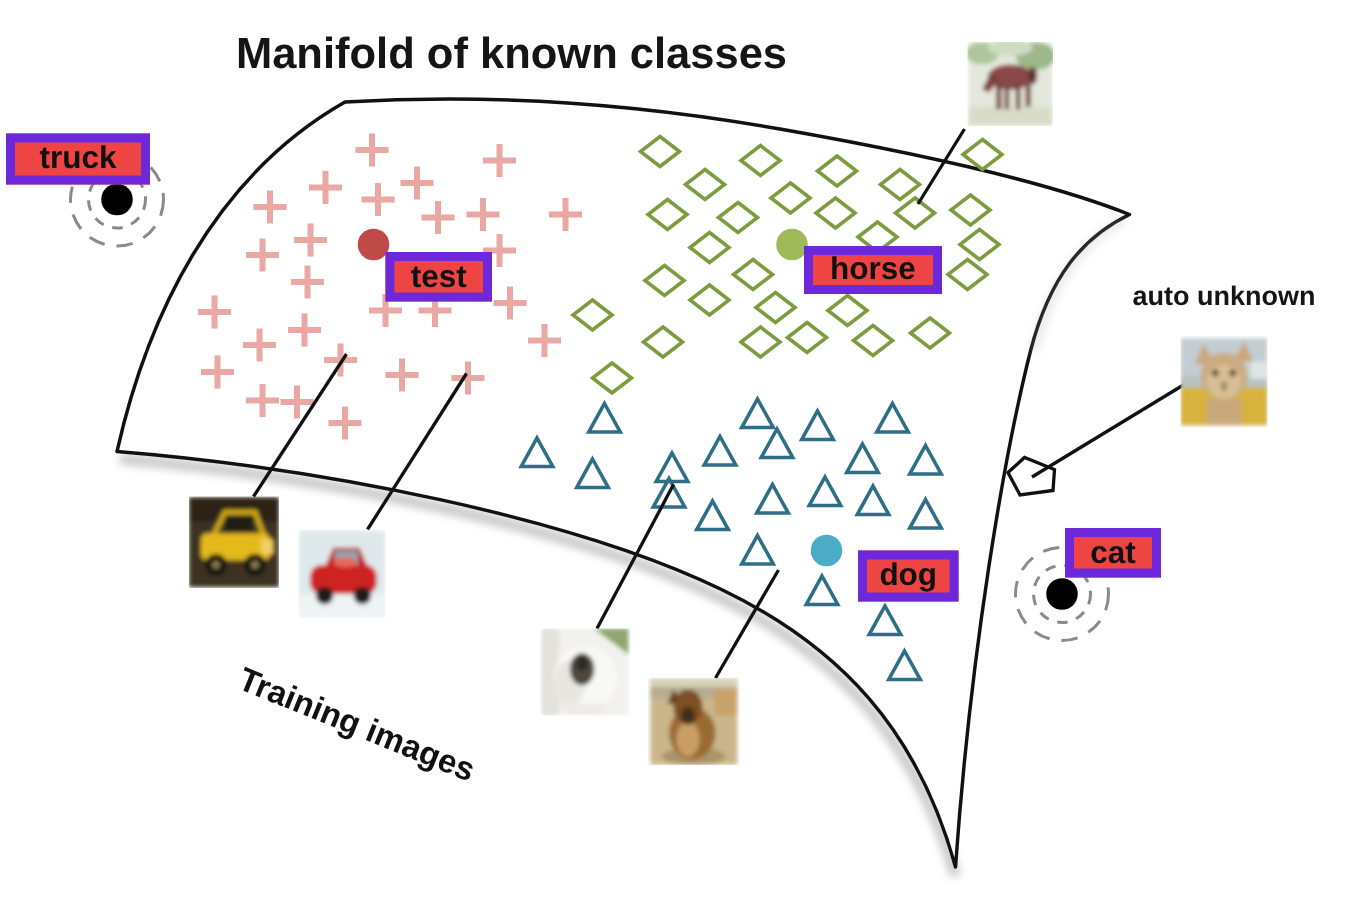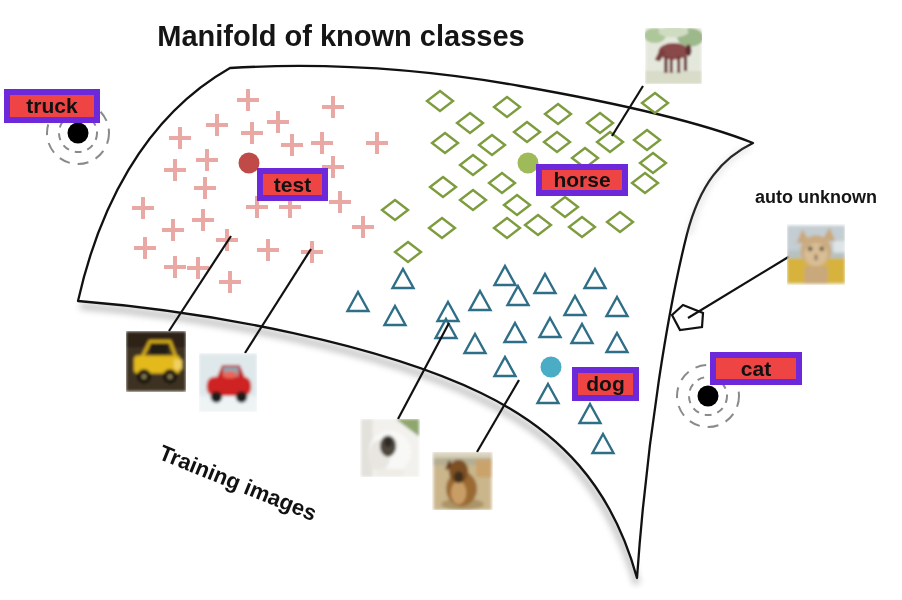--- a/index.html
+++ b/index.html
@@ -148,21 +148,21 @@
     <br>
     <span>auto unknown</span>
   </div>
 
   <div id="training-caption">Training images</div>
 
   <div class="box-label" style="left:4px;top:89px;width:96px;height:34px;">truck</div>
   <div class="box-label" style="left:257px;top:168px;width:71px;height:33px;">test</div>
   <div class="box-label" style="left:536px;top:164px;width:92px;height:32px;">horse</div>
   <div class="box-label" style="left:572px;top:367px;width:67px;height:34px;">dog</div>
-  <div class="box-label" style="left:710px;top:352px;width:92px;height:33px;">cat</div>
+  <div class="box-label" style="left:710px;top:352px;width:64px;height:33px;">cat</div>
 
   <div class="thumb" style="left:645px;top:28px;">
     <svg width="57" height="56" viewBox="0 0 30 30">
       <defs>
           <filter id="f1">
             <feGaussianBlur stdDeviation="0.7"></feGaussianBlur>
           </filter>
         </defs>
       <g filter="url(#f1)">
         <rect width="30" height="30" fill="#e4e8dc"></rect>

